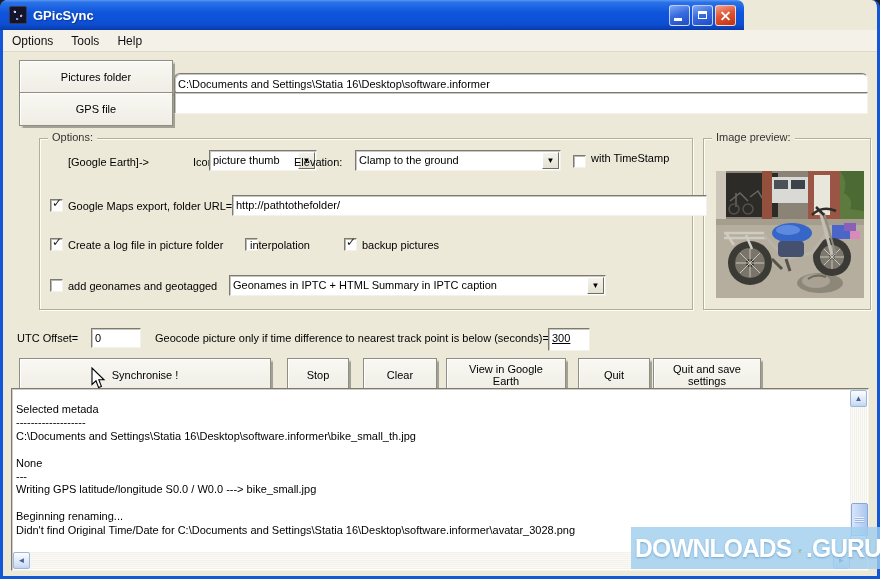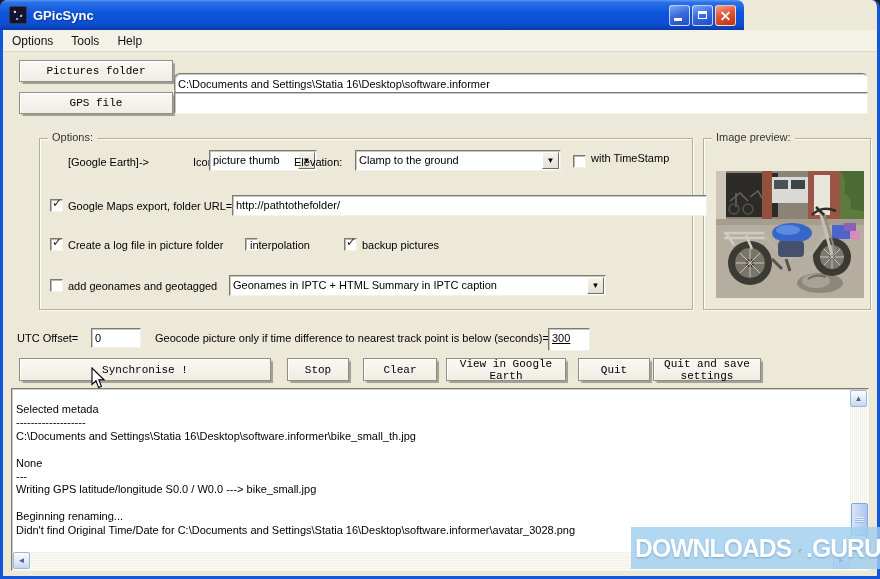--- a/index.html
+++ b/index.html
@@ -22,21 +22,21 @@
   .glyph-min{position:absolute;left:4px;bottom:4px;width:8px;height:3px;background:#fff;}
   .glyph-max{position:absolute;left:5px;top:5px;width:9px;height:8px;border:1px solid #fff;border-top:3px solid #fff;box-sizing:border-box;}
   .glyph-x1,.glyph-x2{position:absolute;left:4px;top:9px;width:11px;height:2px;background:#fff;}
   .glyph-x1{transform:rotate(45deg);} .glyph-x2{transform:rotate(-45deg);}
   
   .menubar{position:absolute;left:0;top:30px;width:874px;height:21px;background:#f4f2e8;border-bottom:1px solid #ddd9c8;display:flex;align-items:center;}
   .menu-item{font-size:12px;color:#111;padding:2px 9px;}
   
   .btn{position:absolute;background:linear-gradient(180deg,#f9f8f3,#efede4);border:1px solid #8f8e85;
     box-shadow:inset 1px 1px 0 #ffffff,1.5px 1.5px 1px rgba(90,90,78,.5);font-size:11px;color:#000;
-    font-family:Liberation Mono, monospace;display:flex;align-items:center;justify-content:center;box-sizing:border-box;padding:0;}
+    font-family:Liberation Sans, sans-serif;display:flex;align-items:center;justify-content:center;box-sizing:border-box;padding:16px;}
   .field{position:absolute;background:#fff;border:1px solid;border-color:#7c7a72 #f4f2e8 #f4f2e8 #7c7a72;
     box-shadow:inset 1px 1px 0 #c9c7bb;font-size:11px;color:#000;font-family:inherit;box-sizing:border-box;
     padding:0 3px;line-height:19px;white-space:nowrap;overflow:hidden;}
   .label{position:absolute;font-size:11px;color:#000;line-height:20px;white-space:nowrap;}
   .group{position:absolute;border:1px solid #b1ae9d;box-shadow:inset 1px 1px 0 #fffef6,1px 1px 0 #fffef6;box-sizing:border-box;}
   .legend{position:absolute;top:-8px;left:8px;background:#ece9d8;padding:0 4px;font-size:11px;color:#333;}
   .checkbox{position:absolute;width:13px;height:13px;background:#fff;border:1px solid;border-color:#7c7a72 #f4f2e8 #f4f2e8 #7c7a72;
     box-shadow:inset 1px 1px 0 #b9b7ab;box-sizing:border-box;}
   .checkmark{position:absolute;left:1px;top:-4px;font-size:12px;font-weight:bold;color:#1a1a1a;}
   .combo{position:absolute;background:#fff;border:1px solid;border-color:#7c7a72 #f4f2e8 #f4f2e8 #7c7a72;

